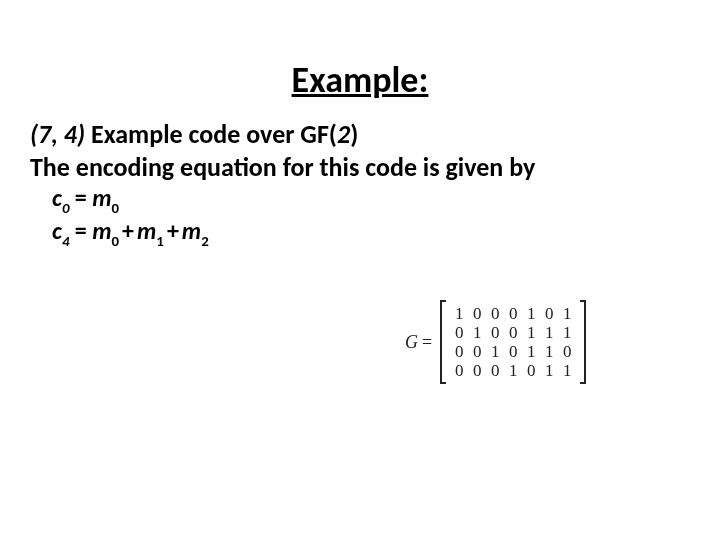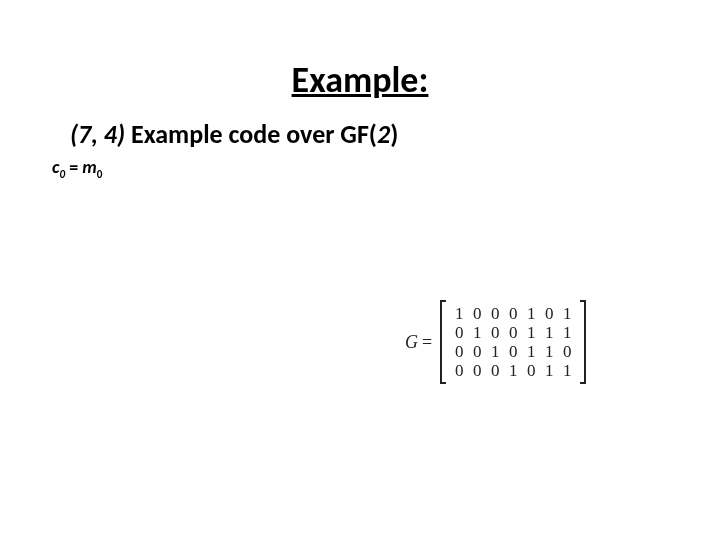--- a/index.html
+++ b/index.html
@@ -30,25 +30,24 @@
   }
   .body {
     position: absolute;
     top: 118px;
     left: 30px;
     width: 660px;
     font-size: 26px;
     line-height: 1.25;
     font-weight: 600;
   }
-  .body .line1 .p1 { font-style: italic; margin-left: 40px; }
+  .body .line1 .p1 { font-style: italic; }
   .eqs {
-    margin-top: 6px;
     padding-left: 22px;
-    font-size: 18px;
+    font-size: 24px;
     font-weight: 600;
   }
   .eq { line-height: 1.22; }
   .eq .v  { font-style: italic; }
   .eq .sb { font-style: italic; font-size: 0.62em; vertical-align: sub; position: relative; top: 0.06em; }
   .eq .sbn{ font-style: normal; font-size: 0.62em; vertical-align: sub; position: relative; top: 0.06em; }
   .eq .op { padding: 0 3px; }
 
   .matrix-box {
     position: absolute;
@@ -107,23 +106,25 @@
 <body>
 
 <div class="slide">
 
   <div class="title">Example:</div>
 
   <div class="body">
     <div class="line1">
       <span class="p1">(7, 4)</span><span> Example code over GF(</span><span style="font-style:italic">2</span><span>)</span>
     </div>
+    <div>The encoding equation for this code is given by</div>
 
     <div class="eqs">
       <div class="eq"><span class="v">c</span><span class="sb">0</span><span> = </span><span class="v">m</span><span class="sbn">0</span></div>
+      <div class="eq"><span class="v">c</span><span class="sb">4</span><span> = </span><span class="v">m</span><span class="sbn">0</span><span class="op">+</span><span class="v">m</span><span class="sbn">1</span><span class="op">+</span><span class="v">m</span><span class="sbn">2</span></div>
     </div>
   </div>
 
   <div class="matrix-box">
     <span class="G">G</span>
     <span class="eqm">=</span>
     <div class="matrix">
       <div class="bracket left">
         <div class="tip top"></div>
           <div class="tip bottom"></div>

